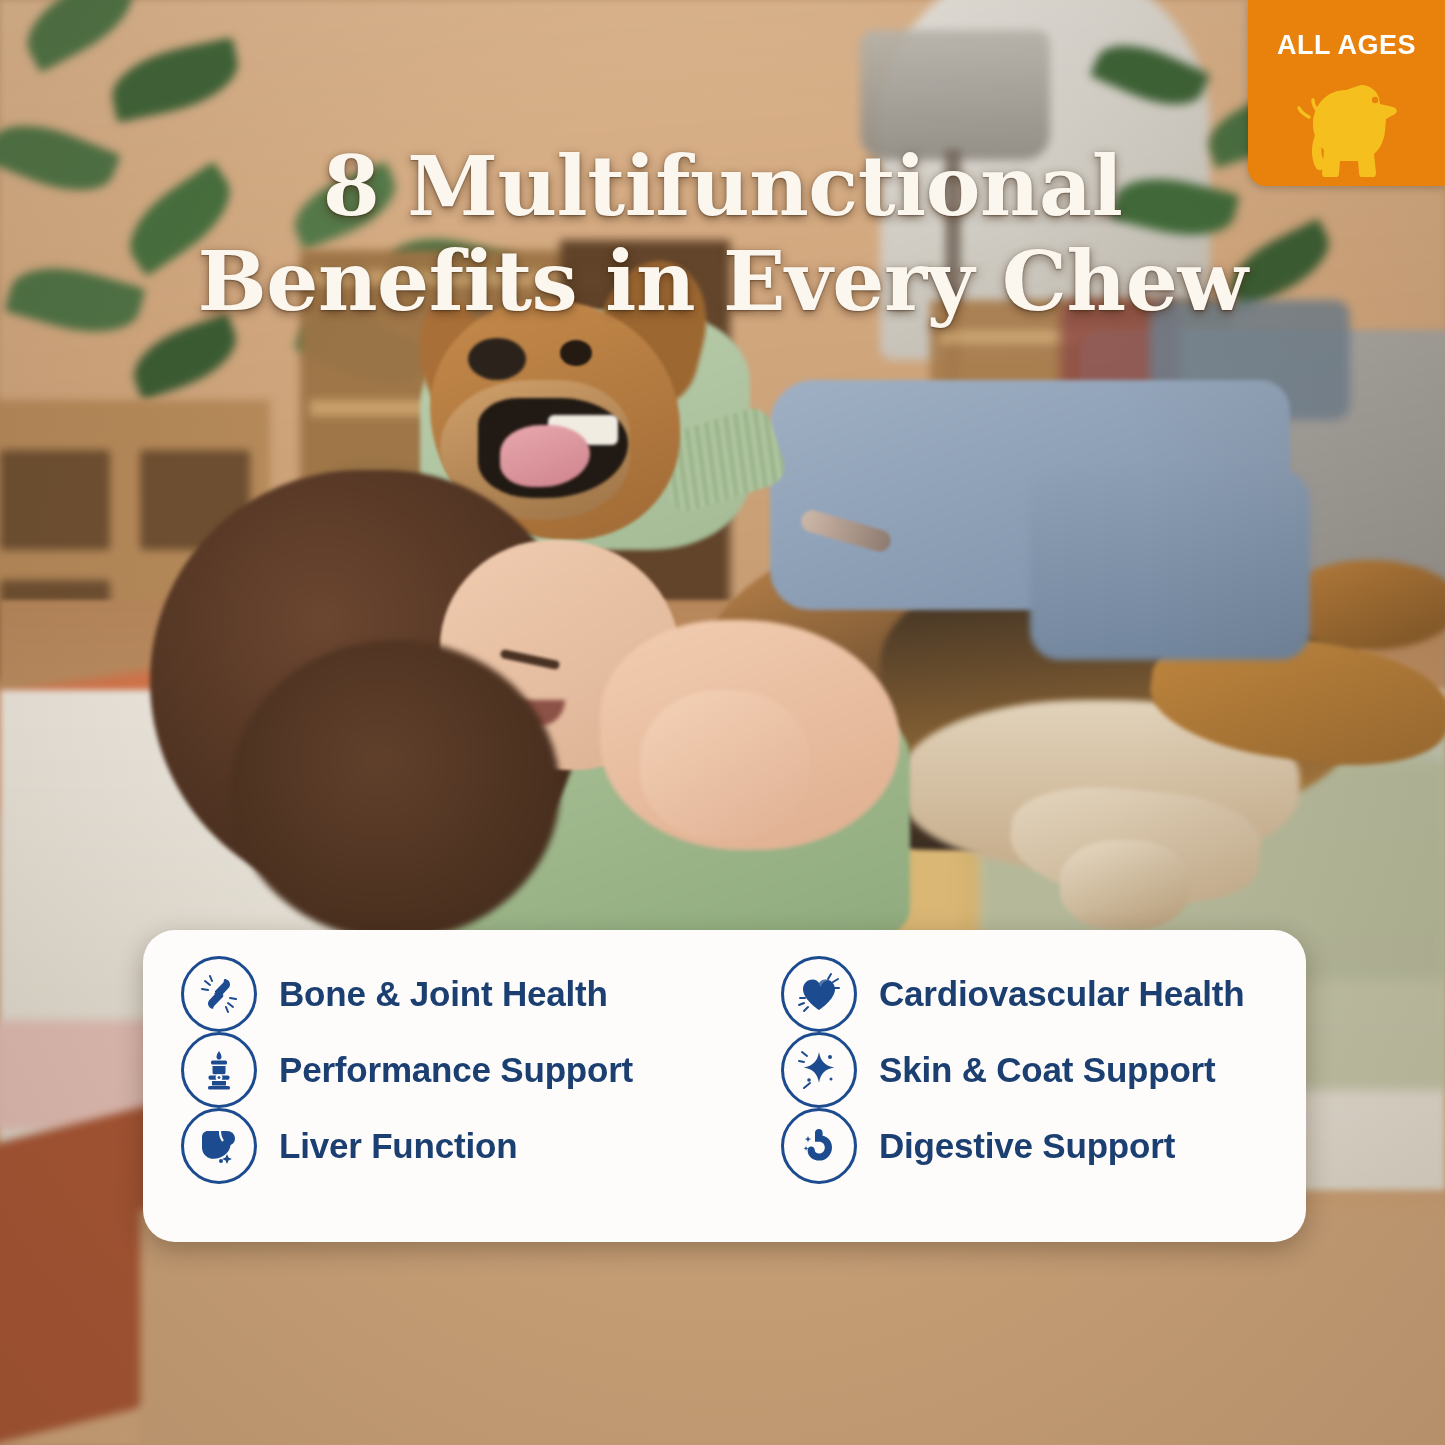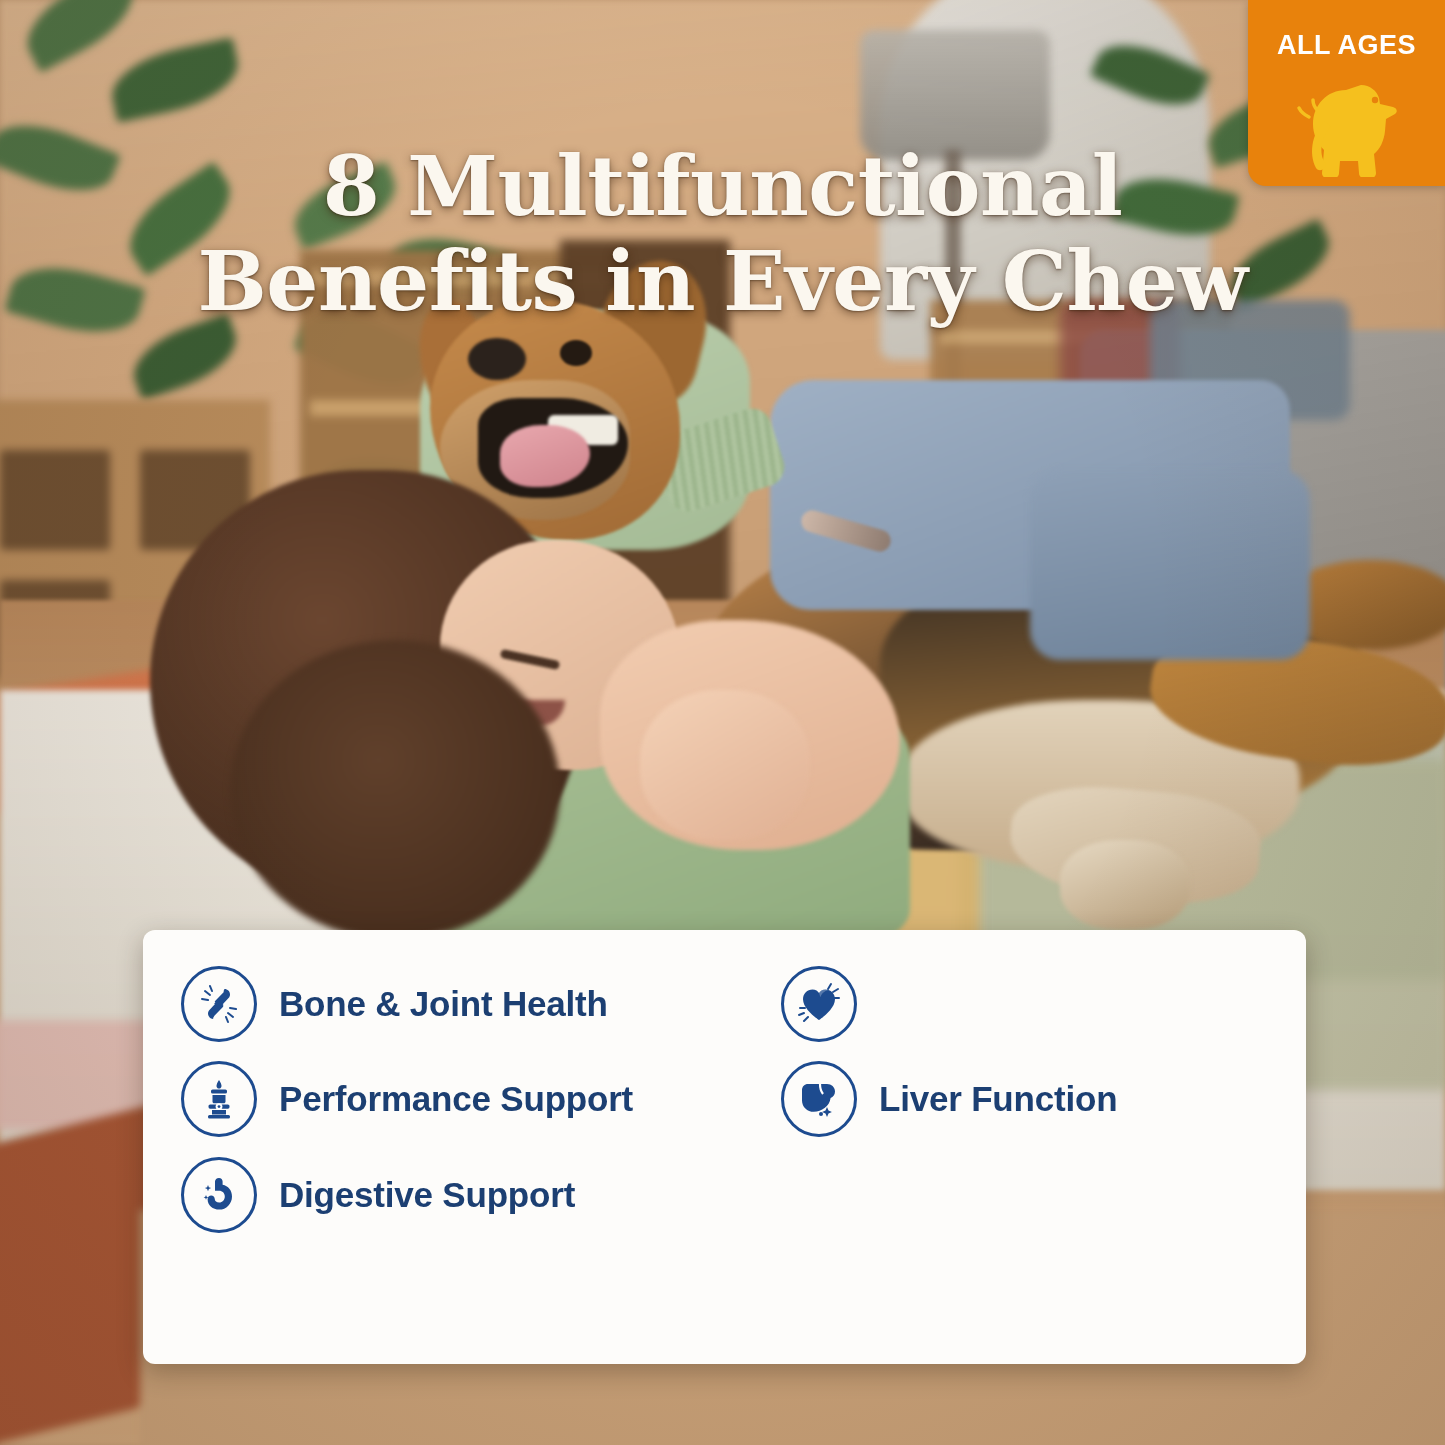--- a/index.html
+++ b/index.html
@@ -164,22 +164,22 @@
   }
   .badge-text{
     margin-top:30px;
     font-family:"Liberation Sans",sans-serif;
     font-weight:700;font-size:27px;letter-spacing:.5px;color:#ffffff;
   }
   .badge-dog{margin-top:4px;}
 
   
   .panel{
-    position:absolute;left:143px;top:930px;width:1163px;height:434px;
-    background:#fdfcfa;border-radius:12px;
+    position:absolute;left:143px;top:930px;width:1163px;height:312px;
+    background:#fdfcfa;border-radius:32px;
     box-shadow:0 8px 26px rgba(40,25,12,.30);
     padding:0;box-sizing:border-box;
   }
   .grid{
     position:absolute;inset:0;
     display:grid;
     grid-template-columns:600px 1fr;
     grid-template-rows:repeat(4,1fr);
     padding:26px 0 26px 38px;box-sizing:border-box;
   }
@@ -357,40 +357,57 @@
             <g stroke="#1d4b8f" stroke-width="2" stroke-linecap="round">
               <path d="M31 7l3-5"></path>
                 <path d="M36 10l5-3"></path>
                 <path d="M37 16l5 0"></path>
               <path d="M11 35l-4 4"></path>
                 <path d="M7 31l-5 2"></path>
                 <path d="M8 26l-5 0"></path>
             </g>
           </svg>
         </span>
+        <span class="lbl">Cardiovascular Health</span>
       </div>
 
       <div class="item">
         <span class="ic">
           <svg width="44" height="44" viewBox="0 0 44 44">
             <g fill="#1d4b8f">
               <path d="M22 3c-1.6 2.4-2.5 4.3-2.5 6 0 1.5 1 2.6 2.5 2.6s2.5-1.1 2.5-2.6c0-1.7-.9-3.6-2.5-6z"></path>
               <rect x="14" y="12.5" width="16" height="4" rx="1.6"></rect>
               <path d="M15.5 18h13v6.5c0 1-.7 1.8-1.7 1.8H17.2c-1 0-1.7-.8-1.7-1.8z"></path>
               <rect x="11.5" y="27.5" width="21" height="4.2" rx="1.6"></rect>
               <path d="M15 33h14v4.5H15z"></path>
               <rect x="11" y="38" width="22" height="3.6" rx="1.5"></rect>
               <circle cx="22" cy="29.6" r="3.4" fill="#ffffff"></circle>
               <circle cx="22" cy="29.6" r="1.4"></circle>
             </g>
           </svg>
         </span>
         <span class="lbl">Performance Support</span>
       </div>
 
+      <div class="item">
+        <span class="ic">
+          <svg width="44" height="44" viewBox="0 0 44 44">
+            <path d="M22 4c1.6 9.4 6 13.8 15.4 15.4C28 21 23.6 25.4 22 34.8 20.4 25.4 16 21 6.6 19.4 16 17.8 20.4 13.4 22 4z" fill="#1d4b8f"></path>
+            <circle cx="33" cy="9" r="2" fill="#1d4b8f"></circle>
+            <circle cx="12" cy="32" r="1.8" fill="#1d4b8f"></circle>
+            <circle cx="34" cy="31" r="1.5" fill="#1d4b8f"></circle>
+            <g stroke="#1d4b8f" stroke-width="2" stroke-linecap="round">
+              <path d="M10 8l-5-4"></path>
+                <path d="M7 14l-5-1"></path>
+                <path d="M13 35l-6 5"></path>
+            </g>
+          </svg>
+        </span>
+        <span class="lbl">Skin &amp; Coat Support</span>
+      </div>
 
       <div class="item">
         <span class="ic">
           <svg width="44" height="44" viewBox="0 0 44 44">
             <path d="M5 13c0-3.4 2.6-6 6-6h19c4.4 0 8 3.2 8 7.4 0 3-1.8 5.4-4.4 6.5-.6 4-2.6 7.6-6 10.2-3 2.4-6.8 3.7-10.8 3.7-6.6 0-11.8-5-11.8-11.4z" fill="#1d4b8f"></path>
             <path d="M23 7c0 4 1 7.5 3 10" stroke="#ffffff" stroke-width="2.2" fill="none"></path>
             <path d="M30 30l1.5 3.4 3.4 1.5-3.4 1.5L30 40l-1.5-3.6-3.4-1.5 3.4-1.5z" fill="#1d4b8f"></path>
             <circle cx="24" cy="37" r="2" fill="#1d4b8f"></circle>
           </svg>
         </span>

